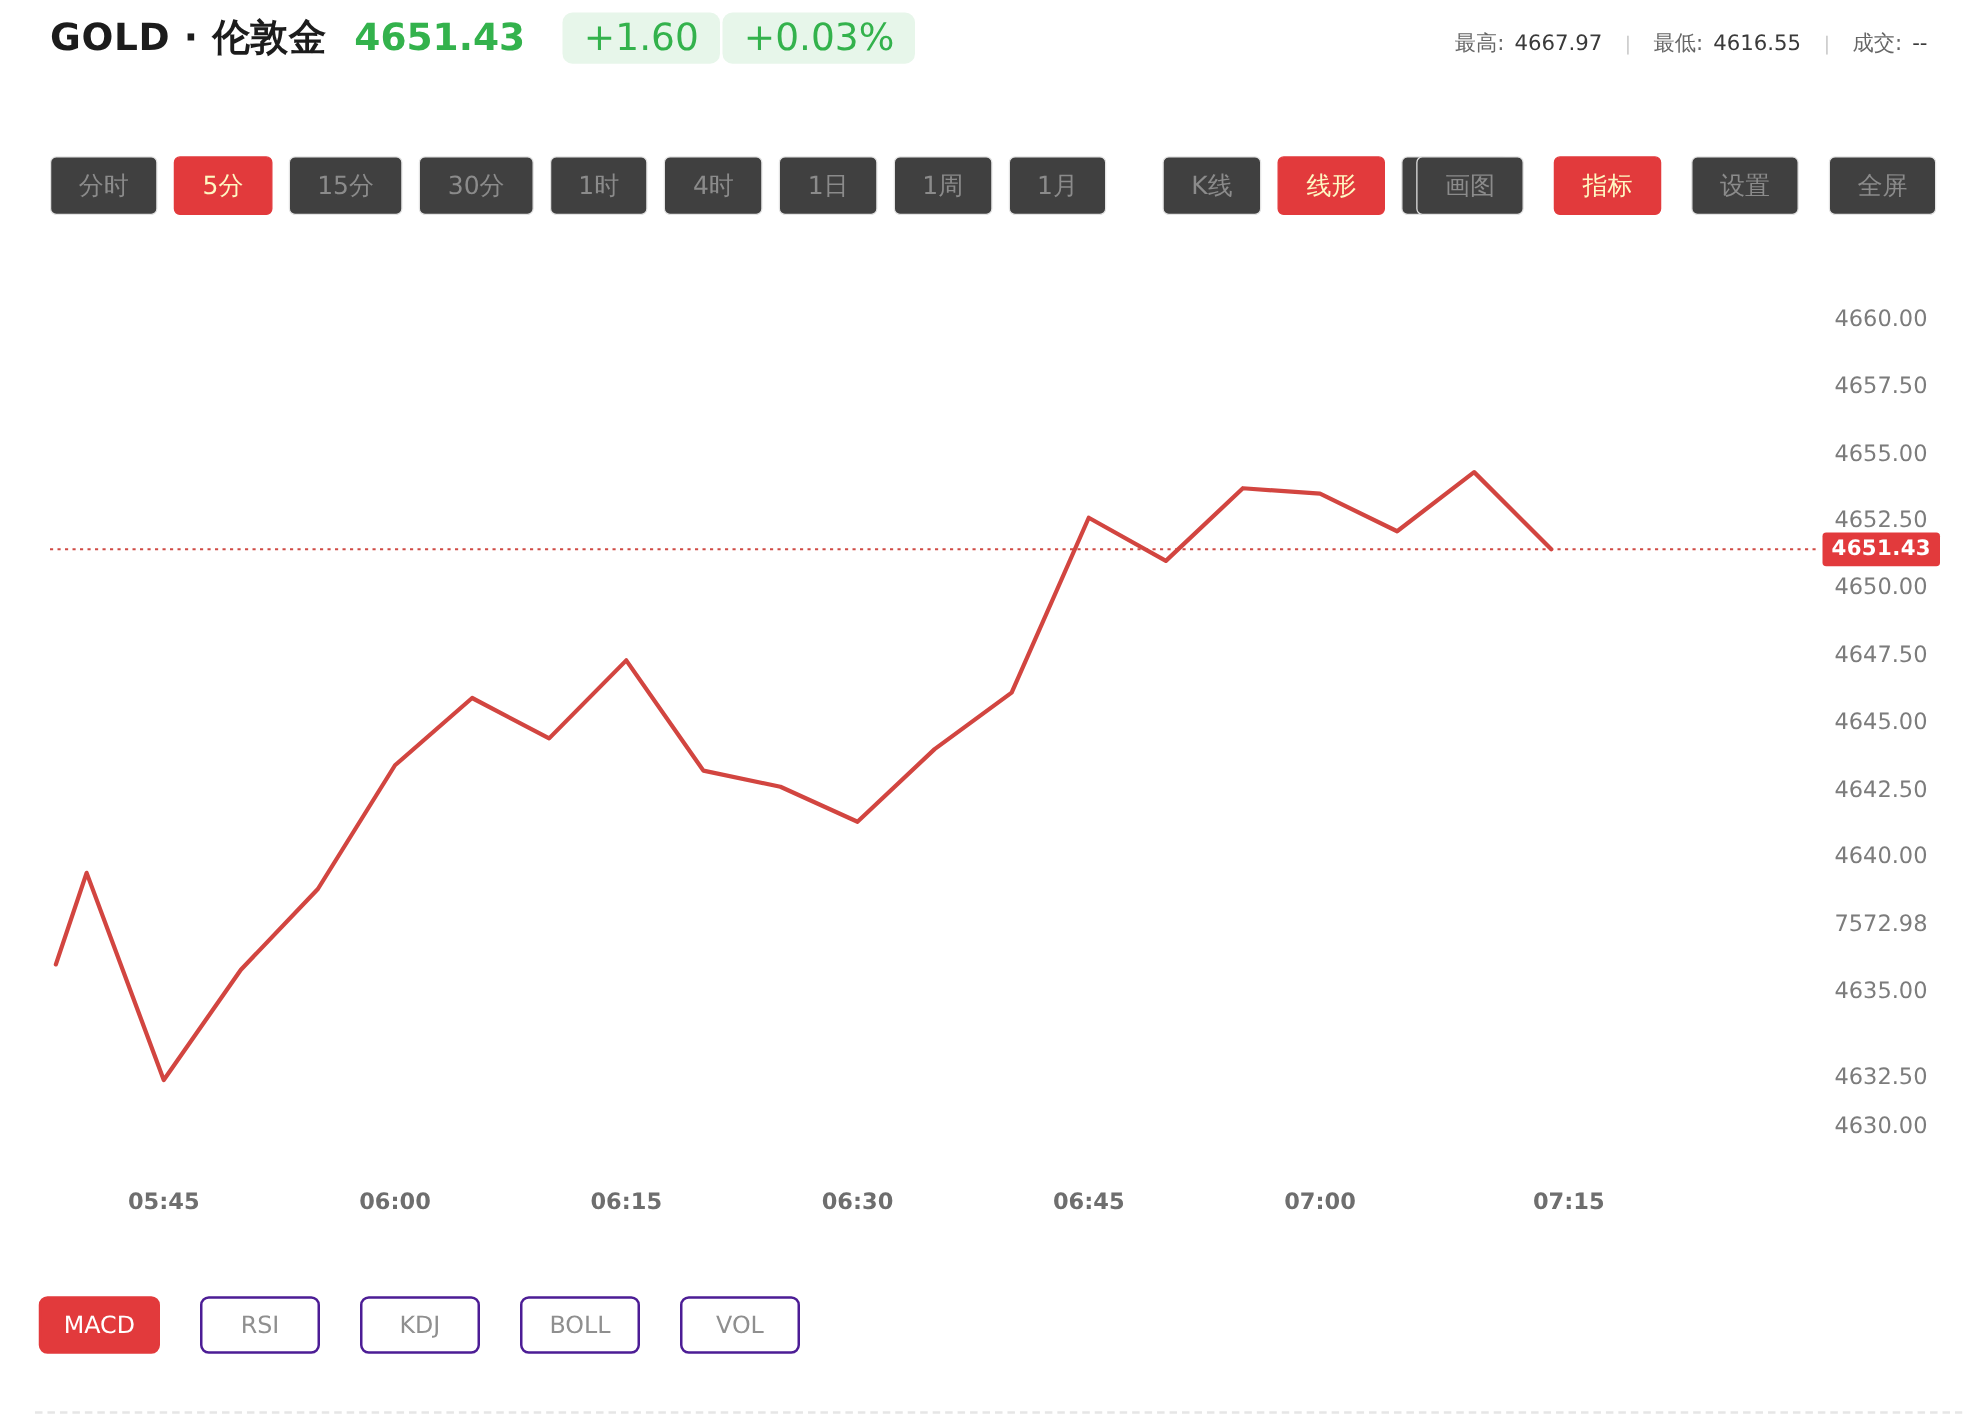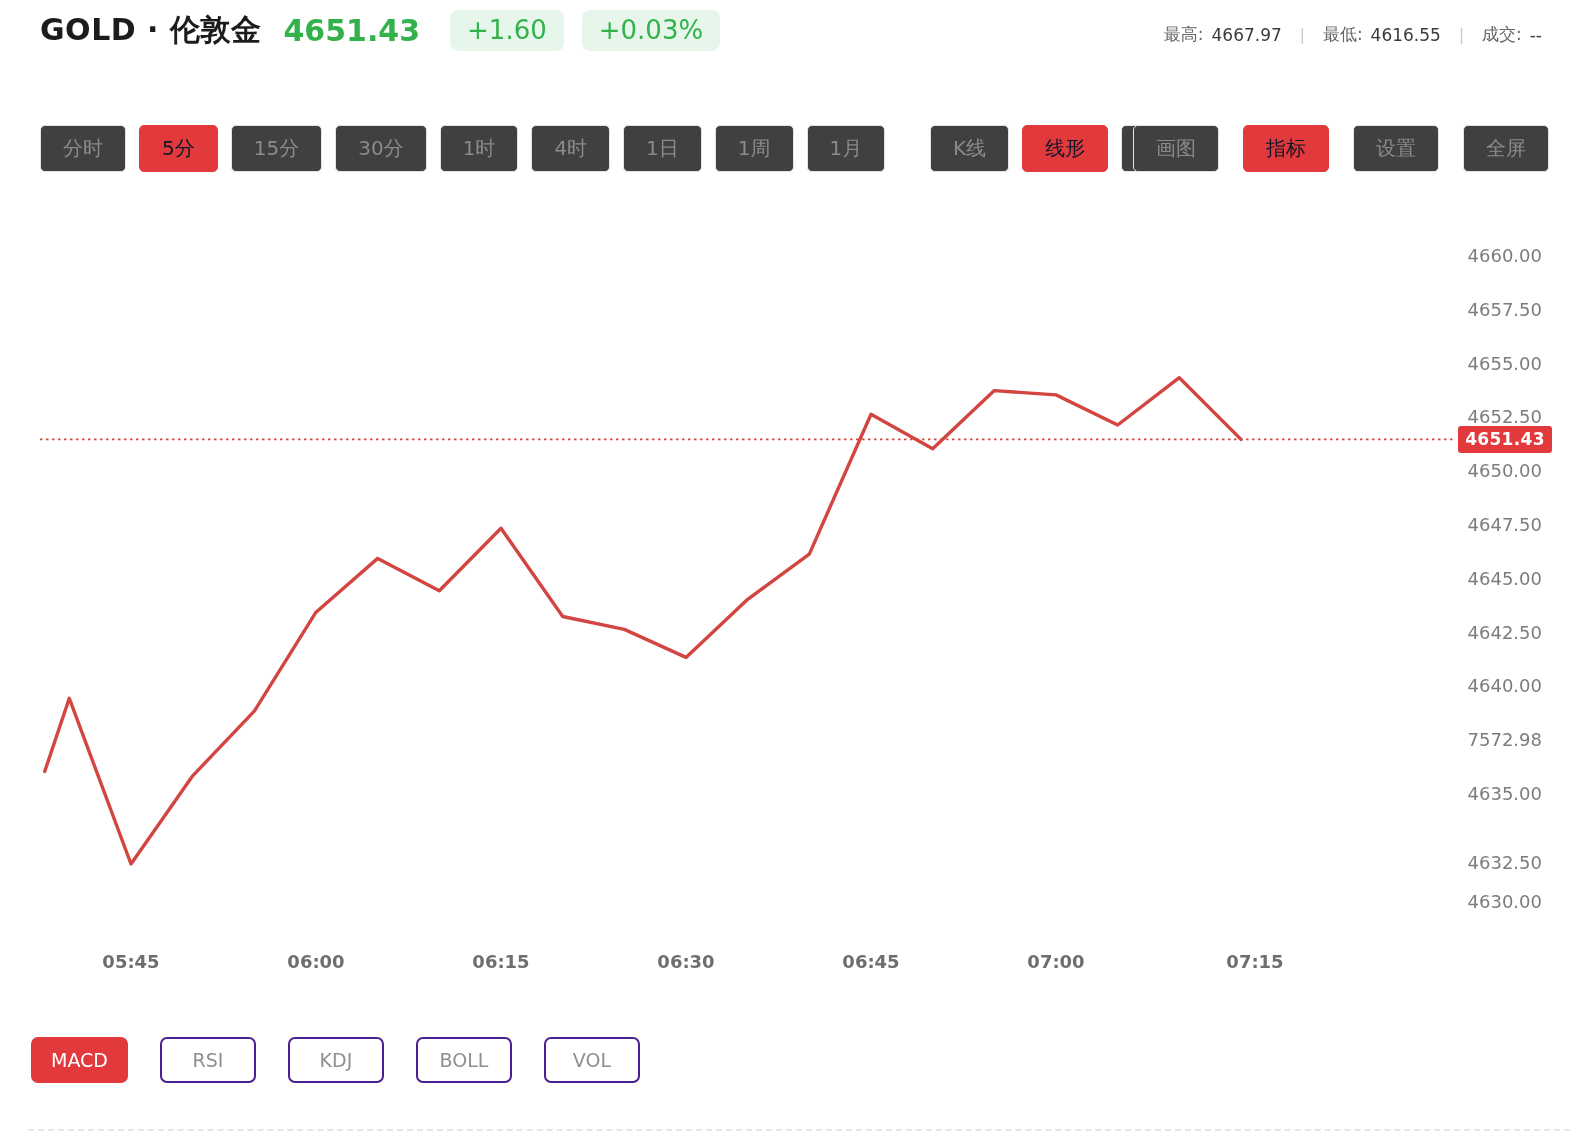--- a/index.html
+++ b/index.html
@@ -14,36 +14,36 @@
   *{box-sizing:border-box;margin:0;padding:0;}
   html,body{width:1570px;height:1136px;background:#fff;overflow:hidden;
     font-family:"DejaVu Sans","Liberation Sans",sans-serif;}
   .app{position:relative;width:1570px;height:928px;background:#fff;padding-left:40px;}
 
   
   .topbar-left{position:absolute;left:40px;top:10px;display:flex;align-items:center;}
   .title{font-size:30px;font-weight:bold;color:#1c1c1c;letter-spacing:.5px;}
   .last-price{font-size:30px;font-weight:bold;color:var(--green);margin-left:22px;}
   .chg-badge{display:inline-block;margin-left:30px;padding:0 17px;height:41px;line-height:41px;
-    background:var(--green-bg);color:var(--green);font-size:26px;border-radius:8px;}
-  .chg-badge + .chg-badge{margin-left:18px;}
+    background:var(--green-bg);color:var(--green);font-size:30px;border-radius:8px;}
+  .chg-badge + .chg-badge{margin-left:2px;}
   .topbar-stats{position:absolute;right:28px;top:23px;display:flex;align-items:center;font-size:17px;color:#666;}
   .stat-label{color:#666;}
   .stat-value{color:#3a3a3a;margin-left:8px;}
   .stat-sep{color:#c9c9c9;margin:0 18px;font-size:15px;}
 
   
   .group{position:absolute;top:125px;display:flex;gap:13px;}
   #timeframes{left:40px;}
   #chart-types{left:930px;}
   #tools{right:21px;gap:24px;}
   .btn{display:inline-flex;align-items:center;justify-content:center;height:47px;padding:0 22px;
     background:#404040;border:1px solid var(--btn-border);border-radius:5px;color:var(--btn-text);
     font-size:20px;font-family:inherit;cursor:pointer;white-space:nowrap;}
-  .btn.active{background:var(--red);border-color:var(--red);color:#0f172a;}
+  .btn.active{background:var(--red);border-color:var(--red);color:#fef9c3;}
 
   
   #chart-svg{position:absolute;left:0;top:0;pointer-events:none;}
   .axis-label{position:absolute;color:var(--axis-gray);font-size:18px;font-weight:500;
     transform:translateY(-50%);white-space:nowrap;}
   #y-axis .axis-label{right:28px;text-align:right;}
   #x-axis .axis-label{transform:translate(-50%,0);font-weight:600;color:#6e6e6e;}
   .price-badge{position:absolute;left:1458px;width:94px;height:27px;background:var(--red);
     color:#fff;font-size:17px;font-weight:bold;border-radius:3px;display:flex;
     align-items:center;justify-content:center;letter-spacing:.3px;}

